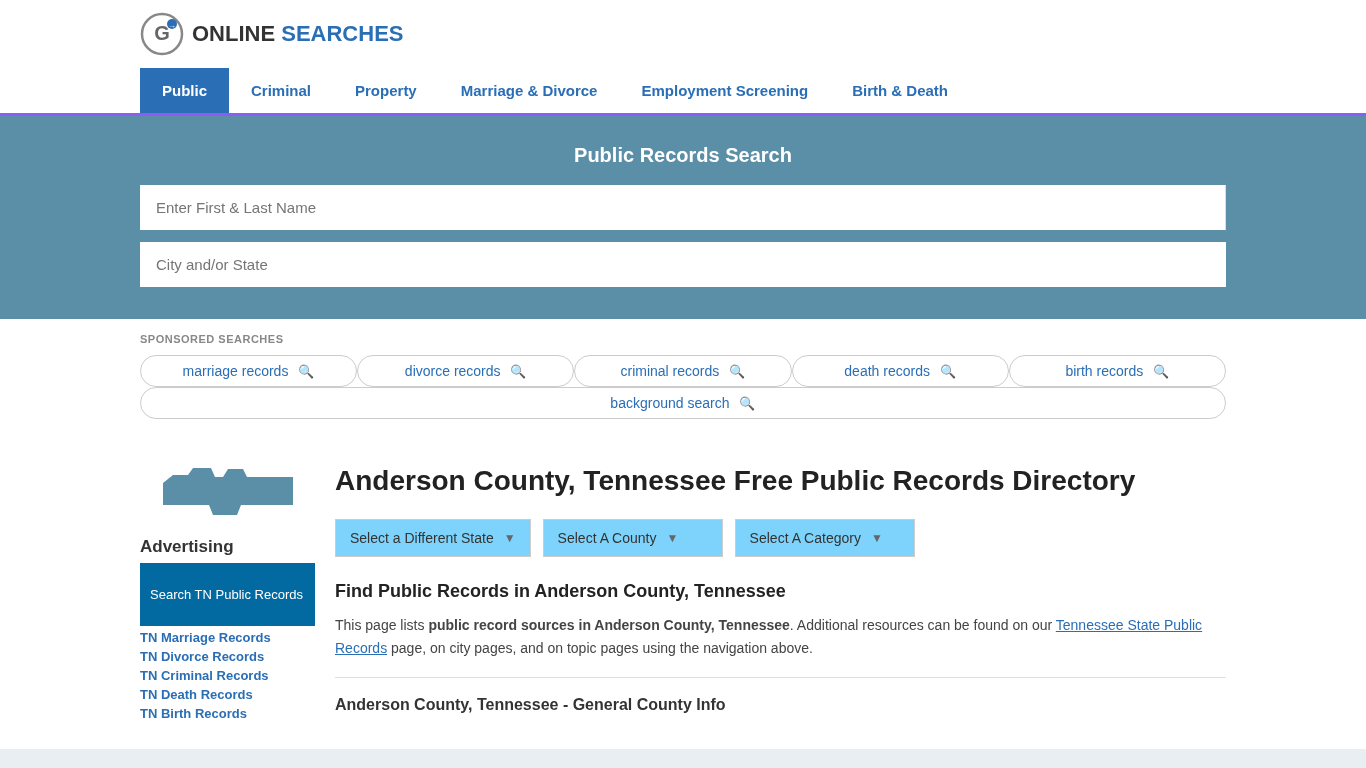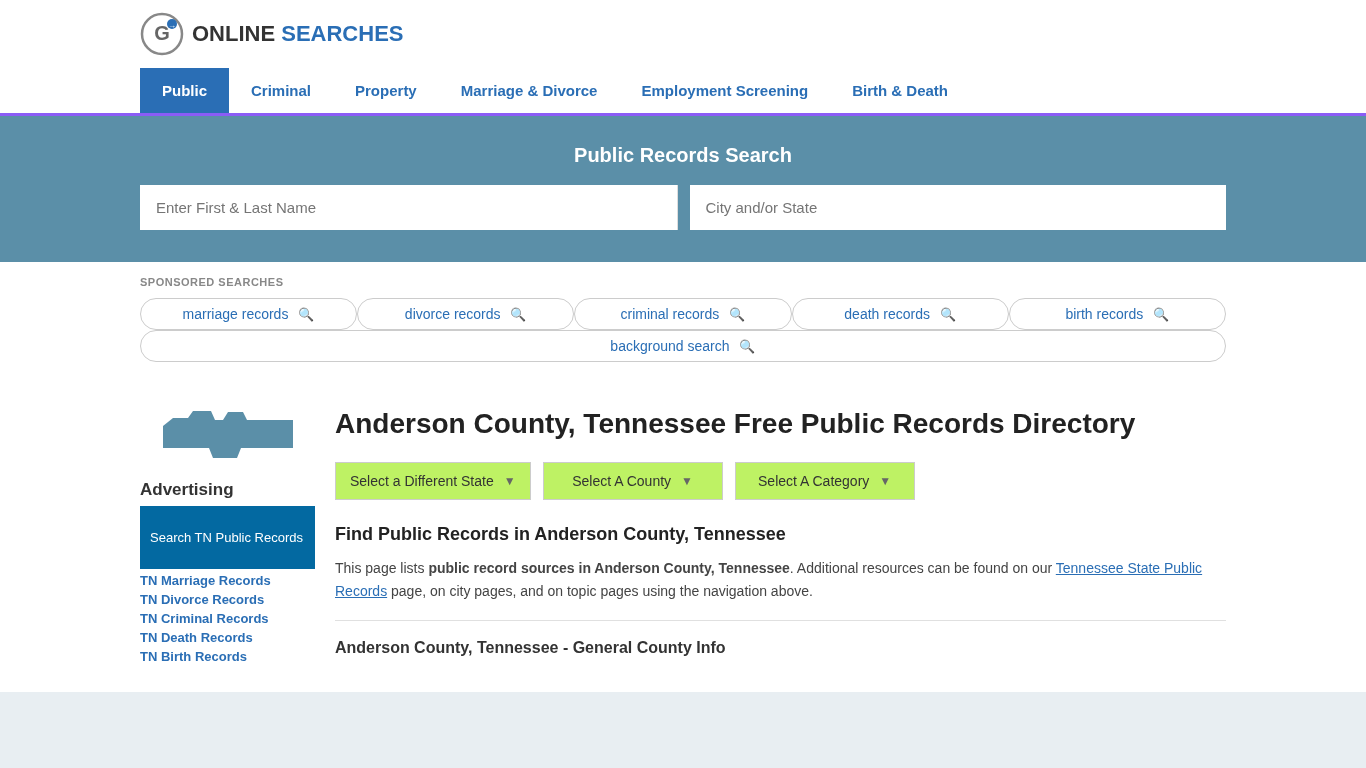--- a/index.html
+++ b/index.html
@@ -17,21 +17,21 @@
     .nav { background: #fff; border-bottom: 3px solid #8b5cf6; }
     .nav ul { display: flex; list-style: none; padding: 0 140px; }
     .nav ul li a {
       display: block; padding: 14px 22px; text-decoration: none; font-size: 15px; font-weight: 600; color: #2a6eb5;
     }
     .nav ul li.active a { background: #2a6eb5; color: #fff; }
 
     
     .search-banner { background: #5b8fa8; padding: 28px 140px 32px; }
     .search-banner h2 { text-align: center; color: #fff; font-size: 20px; font-weight: 700; margin-bottom: 18px; }
-    .search-row { display: flex; gap: 12px; }
+    .search-row { display: flex; gap: 12px; flex-direction: column; }
     .search-row input {
       flex: 1; padding: 14px 16px; font-size: 15px; border: none; outline: none; color: #999;
     }
     .search-row input:first-child { border-right: 1px solid #ddd; }
     .search-btn {
       background: #2a6eb5; color: #fff; border: none; padding: 14px 28px; font-size: 16px; font-weight: 700; cursor: pointer;
     }
 
     
     .sponsored { background: #fff; padding: 14px 140px 20px; }
@@ -57,22 +57,22 @@
     .ad-block { background: #0369a1; color: #fff; font-size: 13px; font-weight: 400; padding: 24px 10px; cursor: pointer; }
     .sidebar-links { margin-top: 4px; }
     .sidebar-links a { display: block; color: #2a6eb5; font-size: 13px; font-weight: 600; text-decoration: none; margin-bottom: 4px; }
 
     
     .page-title { font-size: 28px; font-weight: 800; color: #222; line-height: 1.3; margin-bottom: 20px; }
 
     
     .dropdowns { display: flex; gap: 12px; margin-bottom: 24px; }
     .dropdown-select {
-      border: 1px solid #ccc; padding: 10px 14px; font-size: 14px; color: #333; background: #bef264;
-      display: flex; align-items: center; justify-content: center; gap: 10px; cursor: pointer; min-width: 180px;
+      border: 1px solid #ccc; padding: 10px 14px; font-size: 14px; color: #333; background: #7dd3fc;
+      display: flex; align-items: center; justify-content: flex-start; gap: 10px; cursor: pointer; min-width: 180px;
     }
     .chevron { font-size: 12px; color: #666; }
 
     
     .find-title { font-size: 18px; font-weight: 700; color: #222; margin-bottom: 12px; }
     .find-text { font-size: 14px; color: #444; line-height: 1.6; }
     .find-text strong { font-weight: 700; }
     .find-text a { color: #2a6eb5; }
 
     

